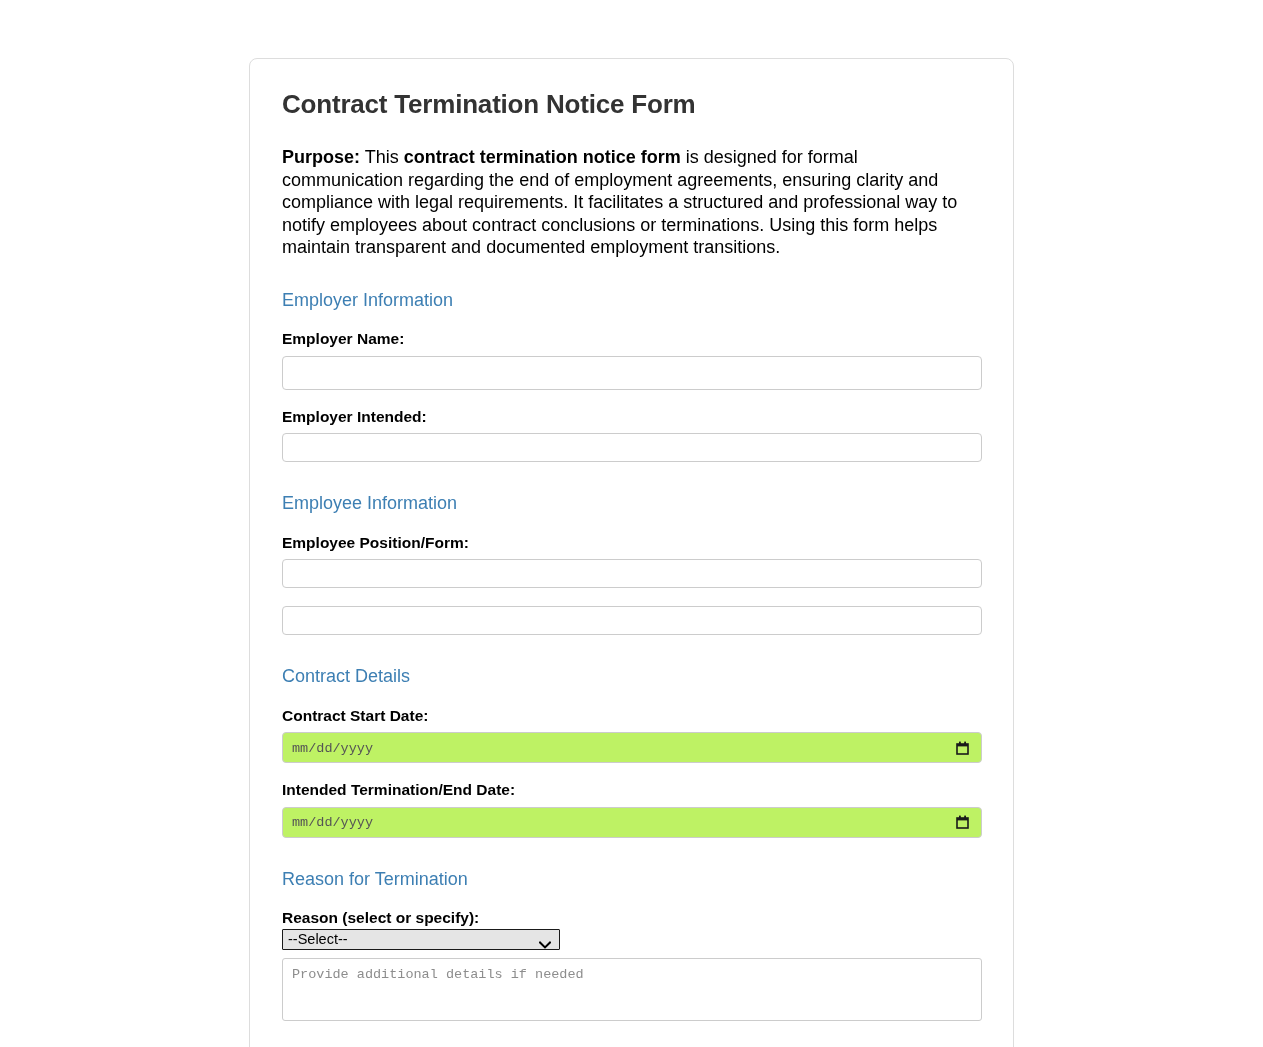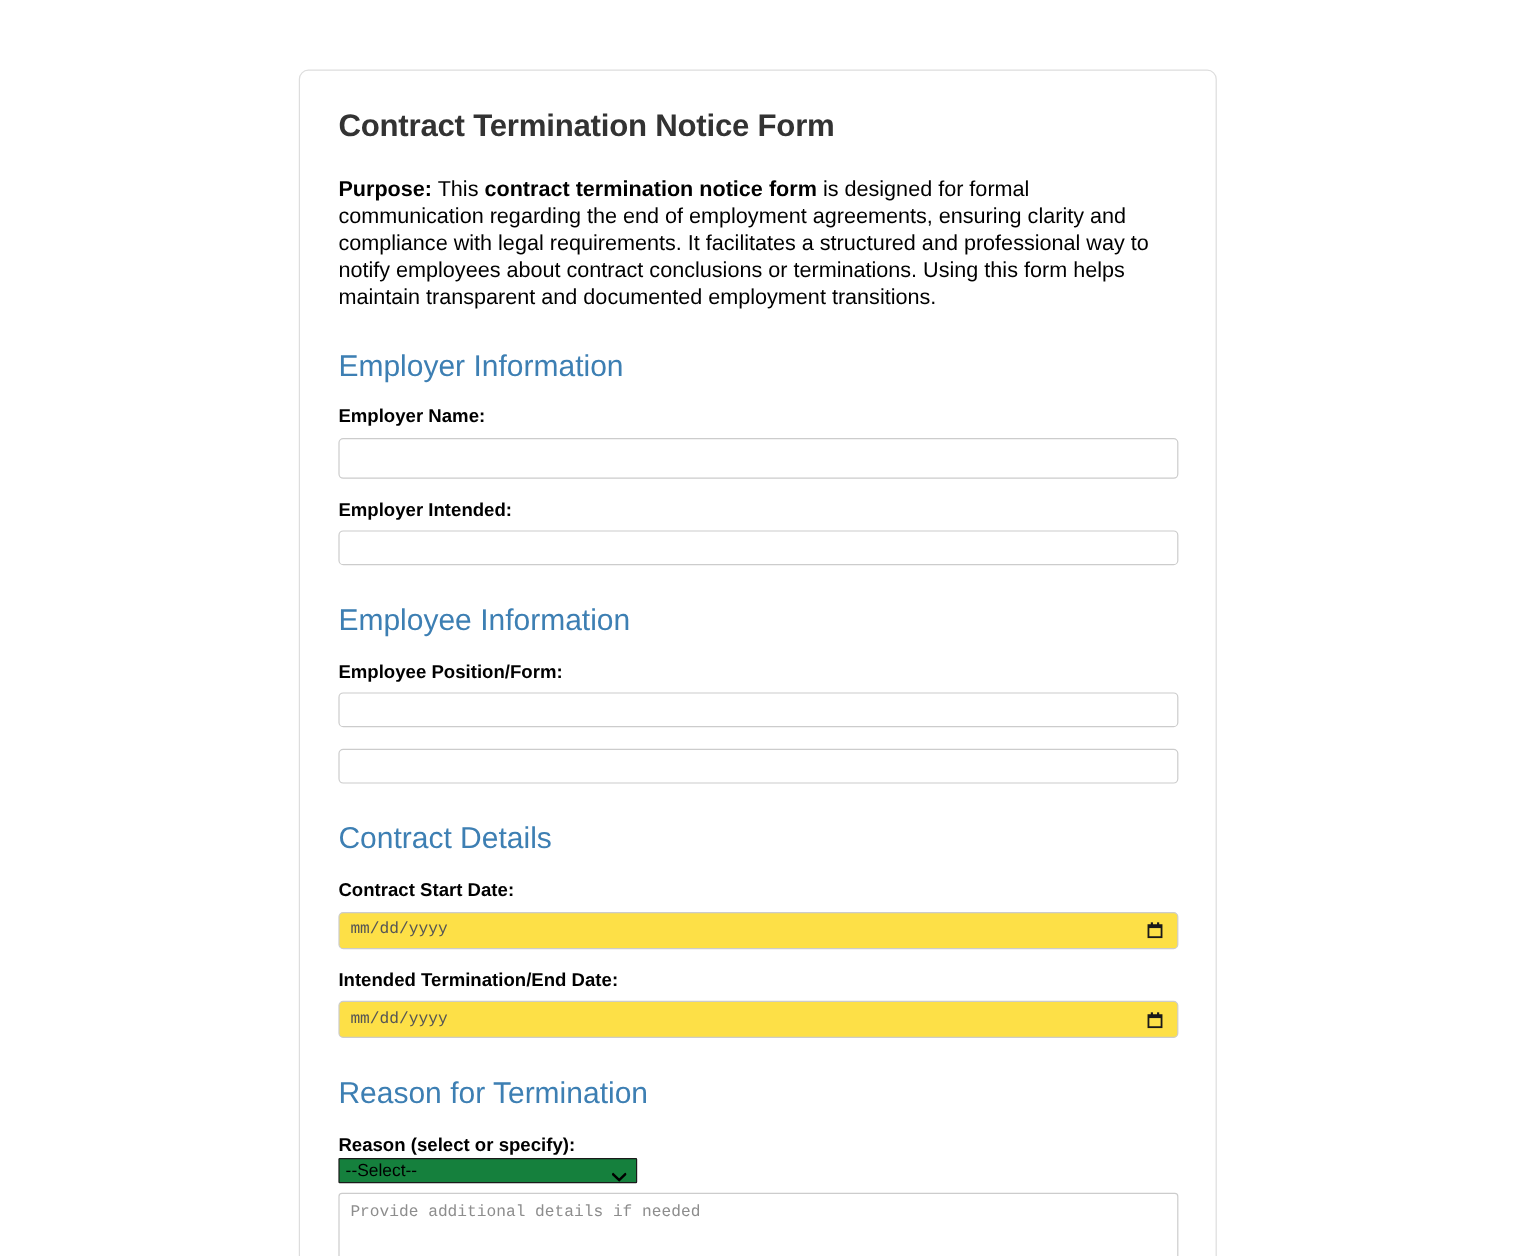--- a/index.html
+++ b/index.html
@@ -50,21 +50,21 @@
     margin: 26px 0 0 0;
     font-size: 18px;
     line-height: 1.25;
     color: #000000;
     max-width: 700px;
   }
   .purpose b { font-weight: bold; }
 
   .section-heading {
     margin: 30px 0 0 0;
-    font-size: 25px;
+    font-size: 18px;
     font-weight: normal;
     color: #3d7fb3;
     line-height: 1.3;
   }
 
   .field {
     margin-top: 18px;
   }
   .field-label {
     display: block;
@@ -92,21 +92,21 @@
   .text-input.tall { height: 34px; }
 
   .date-input {
     display: block;
     box-sizing: border-box;
     position: relative;
     width: 700px;
     height: 31px;
     border: 1px solid #cccccc;
     border-radius: 4px;
-    background: #fde047;
+    background: #bef264;
   }
   .date-input .date-text {
     position: absolute;
     left: 9px;
     top: 50%;
     transform: translateY(-50%);
     font-family: "Liberation Mono", monospace;
     font-size: 13.5px;
     color: #555555;
     letter-spacing: 0px;
@@ -121,25 +121,25 @@
     height: 14px;
   }
 
   .select-field { margin-top: 18px; }
   .select-field .field-label { margin-bottom: 1px; }
 
   .native-select {
     box-sizing: border-box;
     position: relative;
     display: block;
-    width: 249px;
+    width: 278px;
     height: 21px;
     border: 1px solid #1a1a1a;
     border-radius: 1px;
-    background: #15803d;
+    background: #e5e5e5;
   }
   .native-select .sel-text {
     position: absolute;
     left: 5px;
     top: 50%;
     transform: translateY(-50%);
     font-size: 14.5px;
     color: #000000;
     white-space: nowrap;
   }

